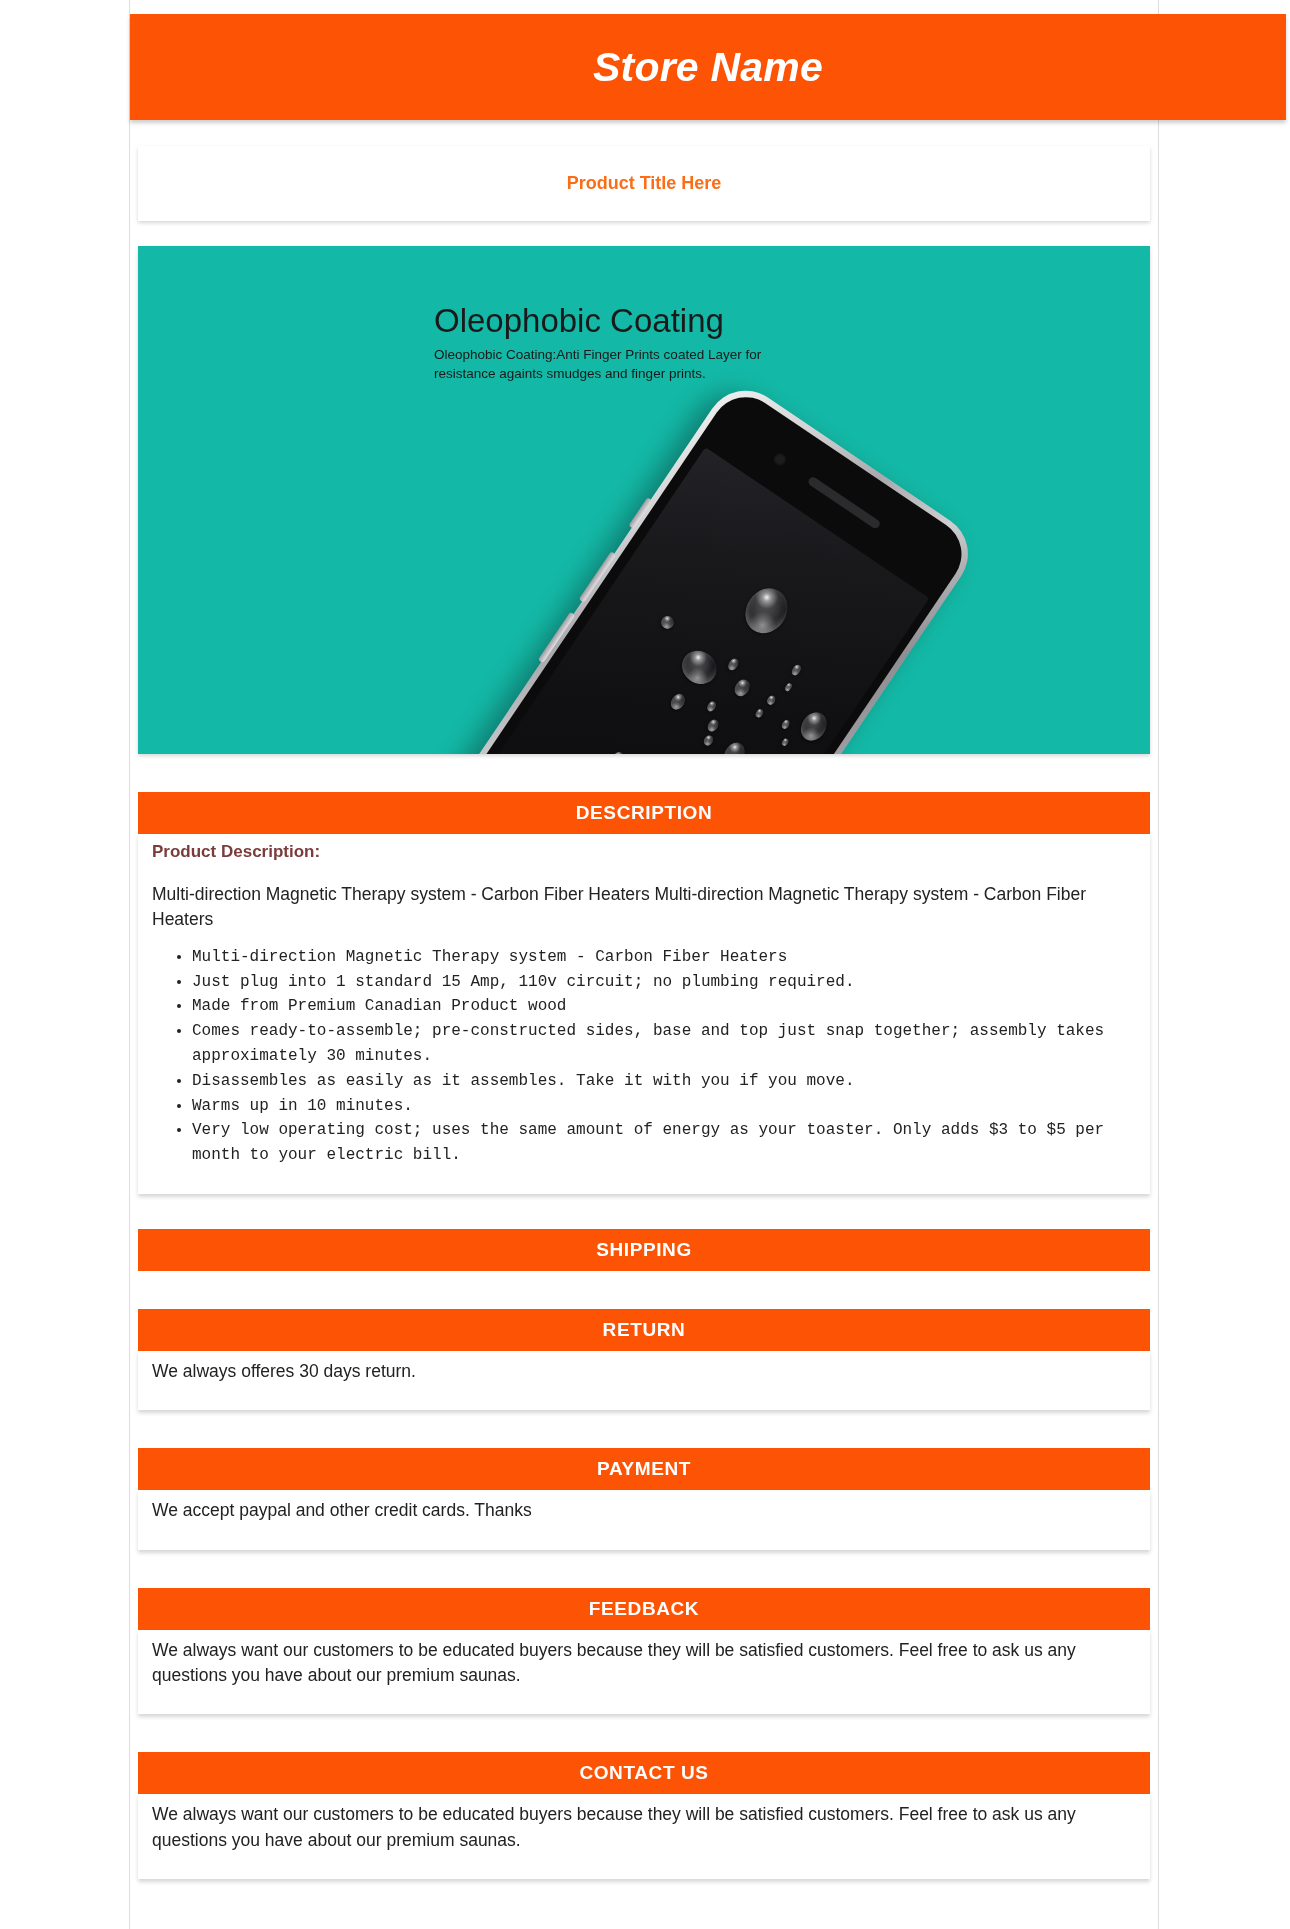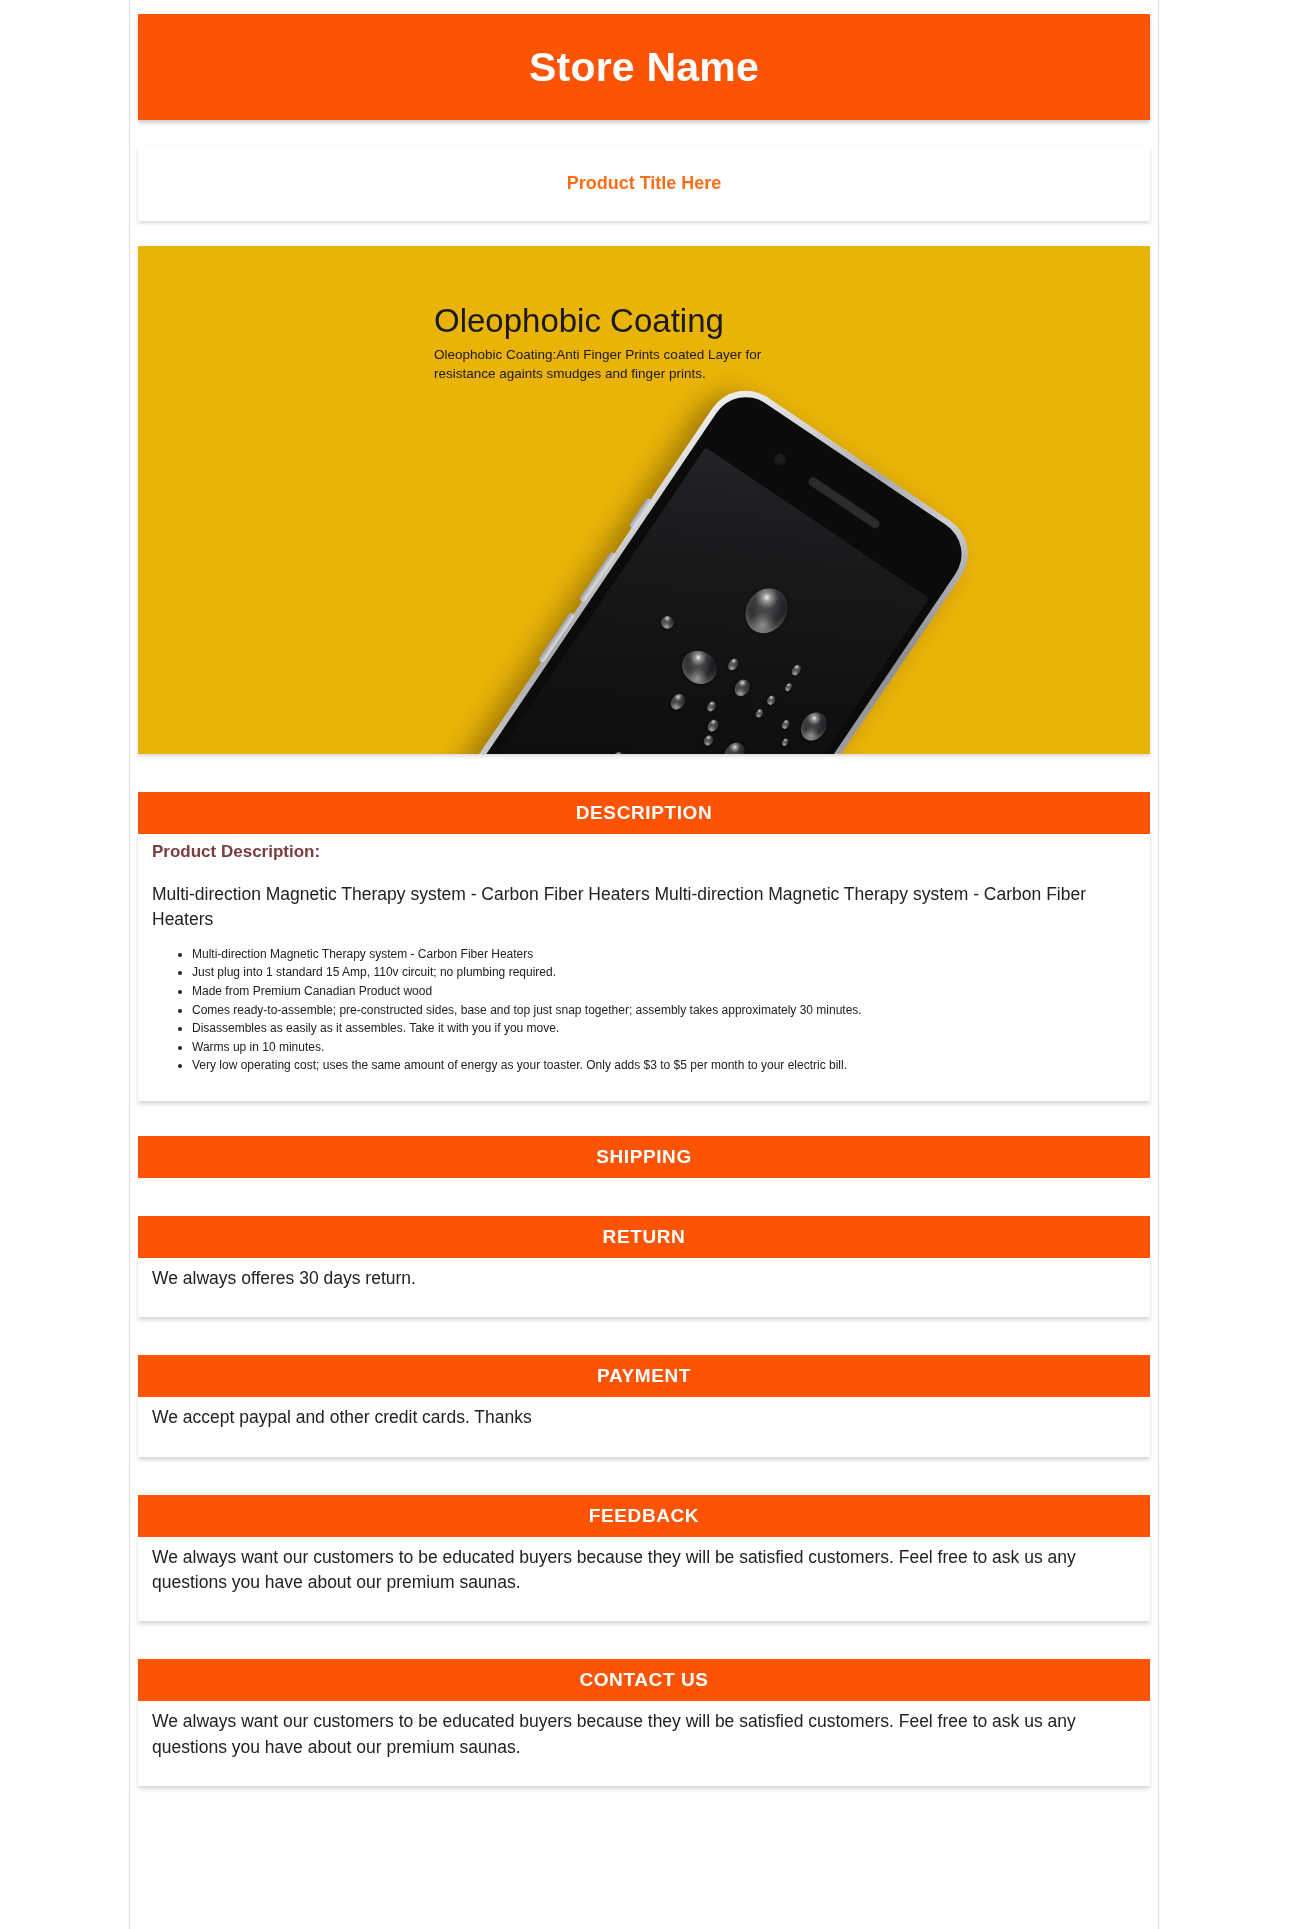--- a/index.html
+++ b/index.html
@@ -30,27 +30,28 @@
     position: absolute;
     left: 0;
     top: 0;
     width: 1028px;
     padding: 0;
   }
 
   
   .store-bar {
     margin: 14px auto 0 auto;
-    width: 1012px;
+    width: 1156px;
     height: 106px;
     background: #fc5404;
     box-shadow: 0 3px 4px rgba(0,0,0,0.20);
     display: flex;
     align-items: center;
     justify-content: center;
+    font-style: italic;
   }
   .store-bar .store-title {
     color: #ffffff;
     font-size: 41px;
     font-weight: bold;
     letter-spacing: 0.2px;
     line-height: 1;
   }
 
   
@@ -69,21 +70,21 @@
     font-size: 18px;
     font-weight: bold;
   }
 
   
   .hero-box {
     position: relative;
     margin: 25px auto 0 auto;
     width: 1012px;
     height: 508px;
-    background: #eab308;
+    background: #14b8a6;
     box-shadow: 0 2px 4px rgba(0,0,0,0.16);
     overflow: hidden;
   }
   .hero-inner {
     position: absolute;
     left: 0; top: 0; right: 0; bottom: 0;
     overflow: visible;
   }
   .hero-head {
     position: absolute;
@@ -243,23 +244,24 @@
     font-size: 17.5px;
     color: #222222;
     line-height: 1.45;
   }
   ul.desc-list {
     margin: 10px 0 0 0;
     padding-left: 40px;
     list-style: disc;
   }
   ul.desc-list li {
-    font-size: 12px;
+    font-size: 16px;
     color: #222222;
     line-height: 1.55;
+    font-family: Liberation Mono, monospace;
   }
 </style>
 </head>
 <body>
 
 <div class="page-wrap">
   <div class="inner">
 
     <div class="store-bar">
       <div class="store-title">Store Name</div>

